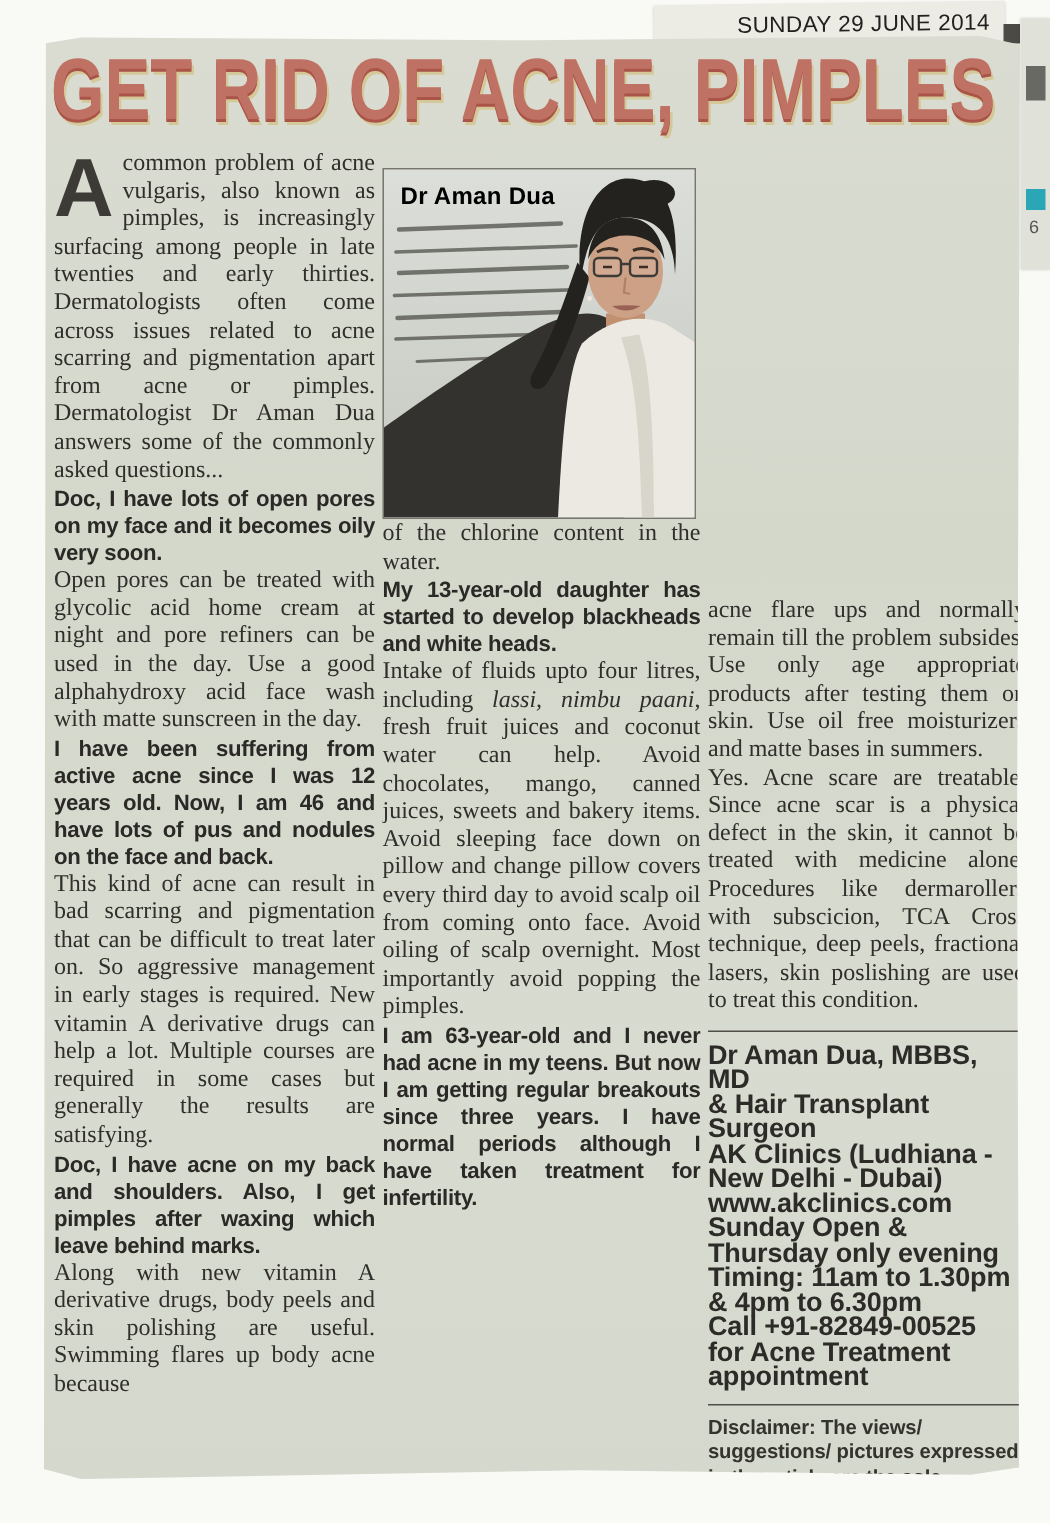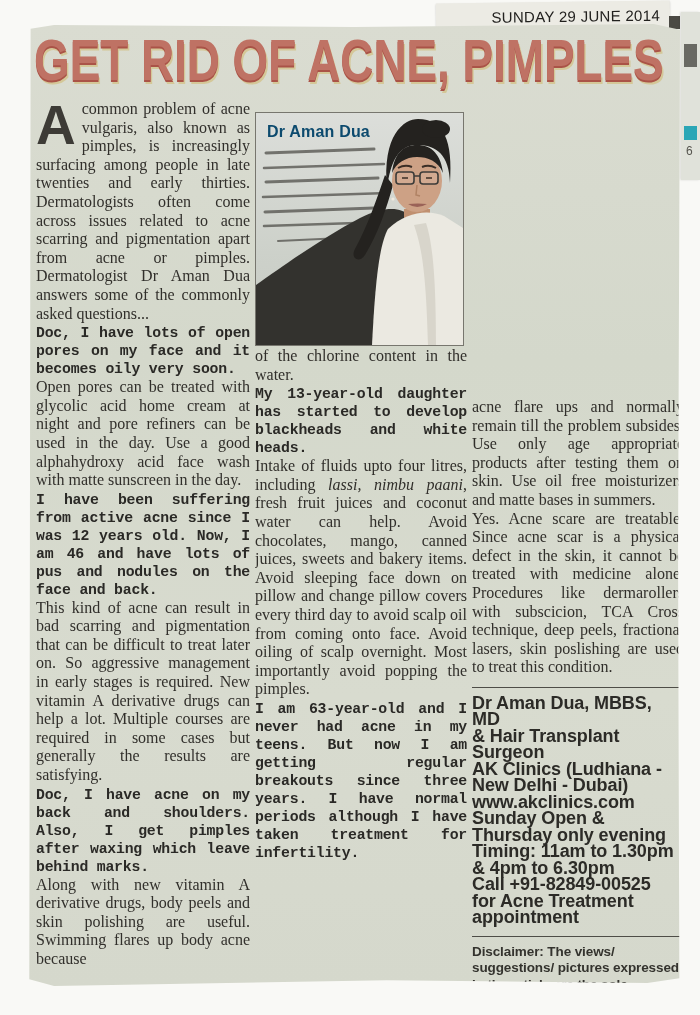--- a/index.html
+++ b/index.html
@@ -44,37 +44,37 @@
   .col{position:absolute;color:#312f2b;}
   .col1{left:8px;top:76px;width:214px;height:874px;overflow:hidden;}
   .col2{left:227px;top:323px;width:212px;height:620px;overflow:hidden;}
   .col3{left:444px;top:330px;width:212px;margin-top:44px;}
   .col p{margin:0;}
   p.intro,p.answer{
     font-family:"Liberation Serif",serif;font-size:16px;line-height:18.6px;
     text-align:justify;hyphens:auto;-webkit-hyphens:auto;
   }
   p.question{
-    font-family:Liberation Mono, monospace;font-weight:bold;
+    font-family:Liberation Sans, sans-serif;font-weight:bold;
     font-size:14.8px;line-height:18px;letter-spacing:-0.2px;
     text-align:justify;color:#2a2926;margin-top:1px;
   }
   .dropcap{
     float:left;font-family:"Liberation Sans",sans-serif;font-weight:bold;
     font-size:55px;line-height:46px;padding:2px 6px 0 0;color:#3d3b36;
   }
   
   .photo-wrap{
     position:absolute;left:227px;top:88px;width:207px;height:232px;
     border:1px solid #77766e;background:#cfd2cb;box-sizing:content-box;
   }
   .photo-caption{
     position:absolute;left:11px;top:10px;
     font-family:"Liberation Sans",sans-serif;font-weight:bold;
-    font-size:16px;color:#0c4a6e;letter-spacing:.2px;
+    font-size:16px;color:#000000;letter-spacing:.2px;
   }
   
   .rule{border:none;border-top:1.5px solid #4e4d47;margin:10px 0 7px 0;}
   .bio-line{
     font-family:"Liberation Sans",sans-serif;font-weight:bold;
     font-size:18px;line-height:16.5px;color:#2c2b27;letter-spacing:-0.1px;
   }
   .disclaimer{
     font-family:"Liberation Sans",sans-serif;font-weight:bold;
     font-size:13.5px;line-height:16.5px;color:#34332e;letter-spacing:-0.1px;

